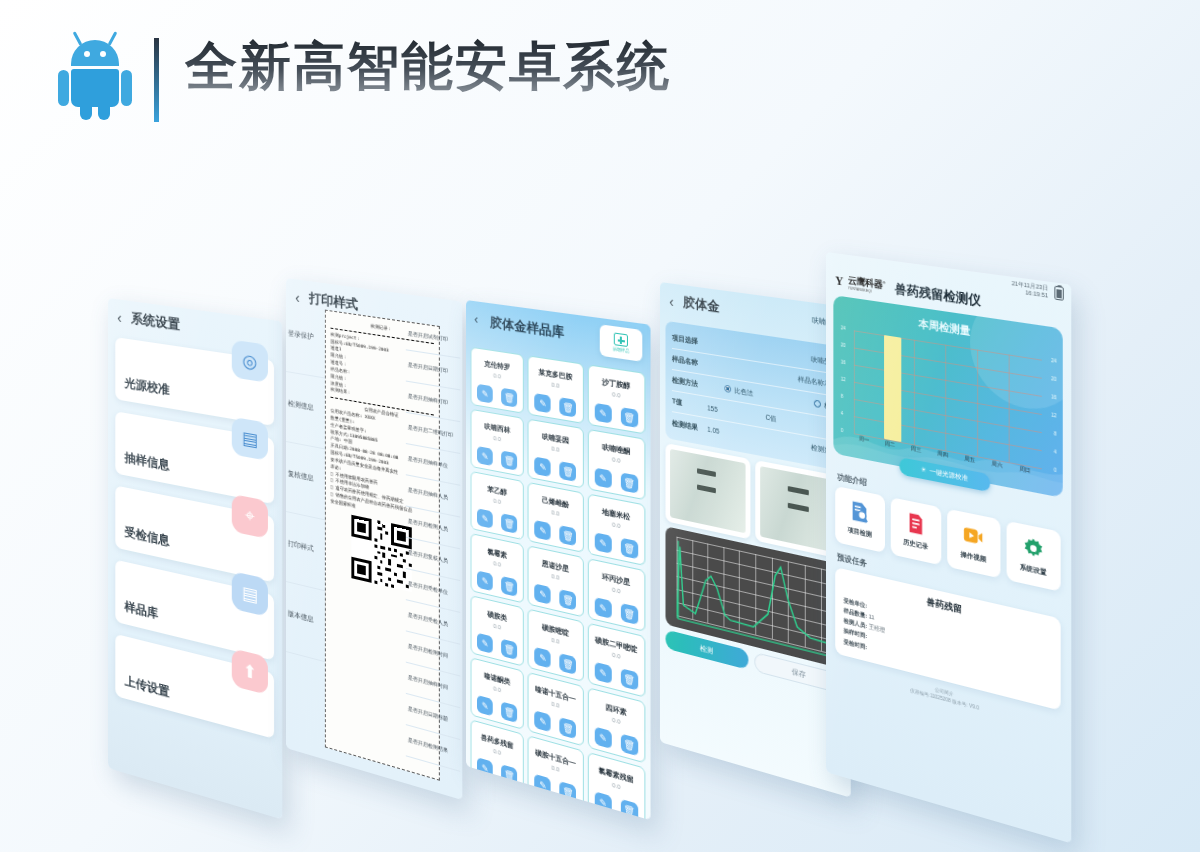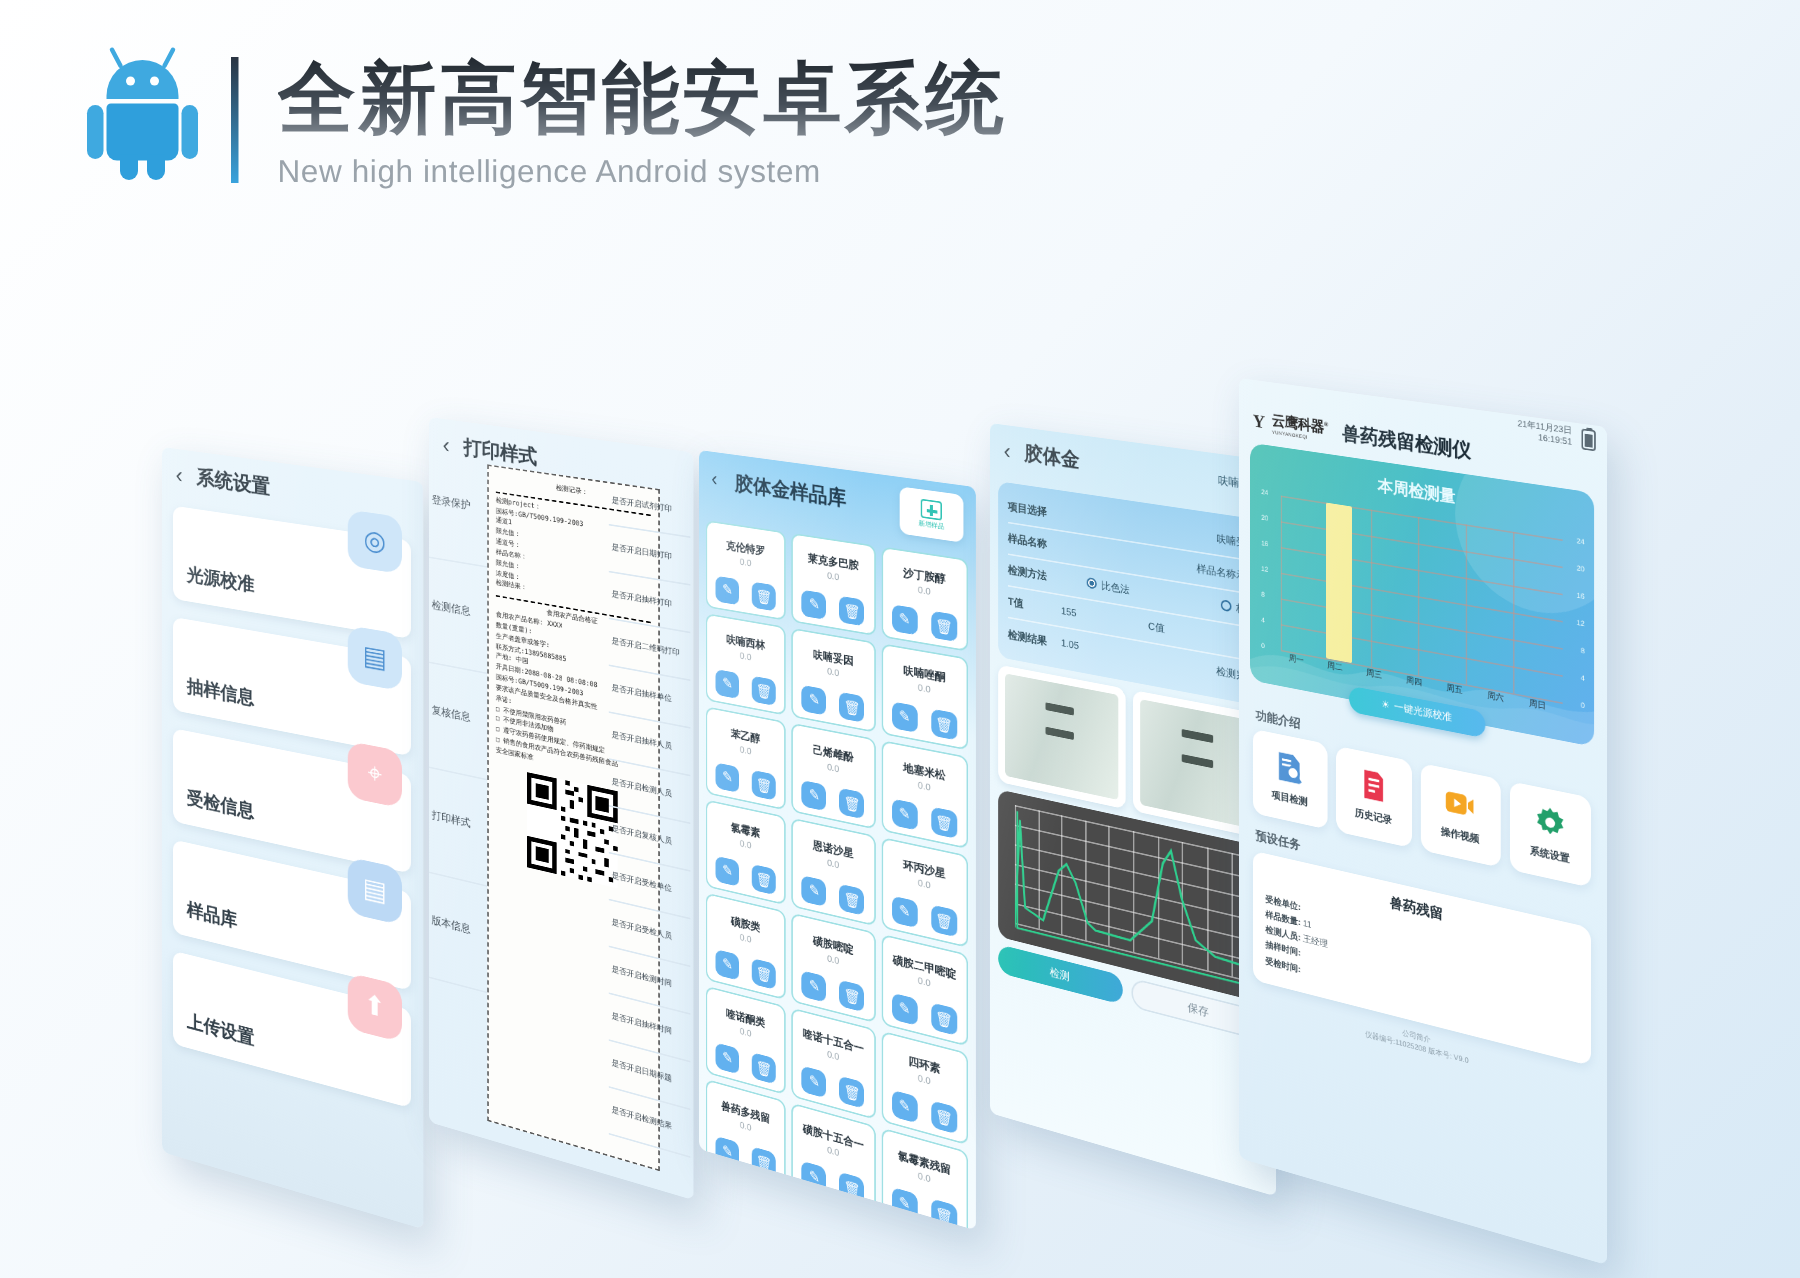--- a/index.html
+++ b/index.html
@@ -229,21 +229,20 @@
         </div>
       <div class="a-arm l"></div>
         <div class="a-arm r"></div>
       <div class="a-body"></div>
       <div class="a-leg l"></div>
         <div class="a-leg r"></div>
     </div>
     <div class="hdr-bar"></div>
     <div class="hdr-text">
       <div class="hdr-title">全新高智能安卓系统</div>
-      <div class="hdr-sub">New high intelligence Android system</div>
     </div>
   </div>
 
   <div class="devices">
 
     <div class="screen" id="s1">
       <div class="navbar">
         <span class="back">‹</span>
         <span>系统设置</span>
       </div>

